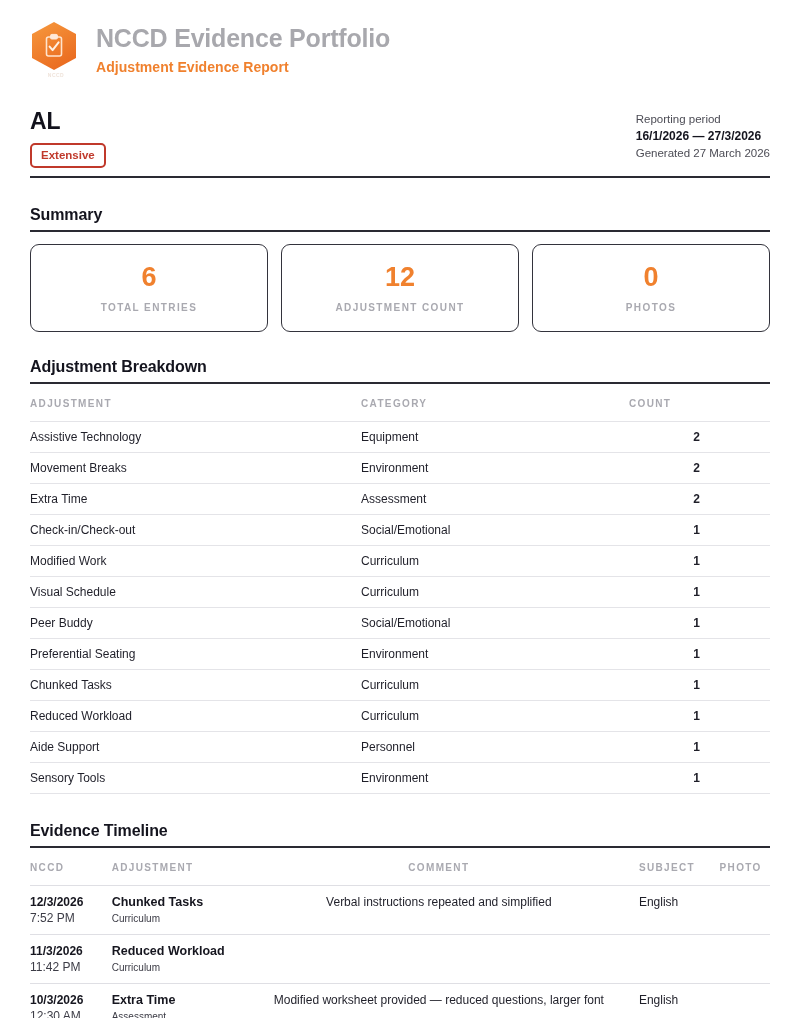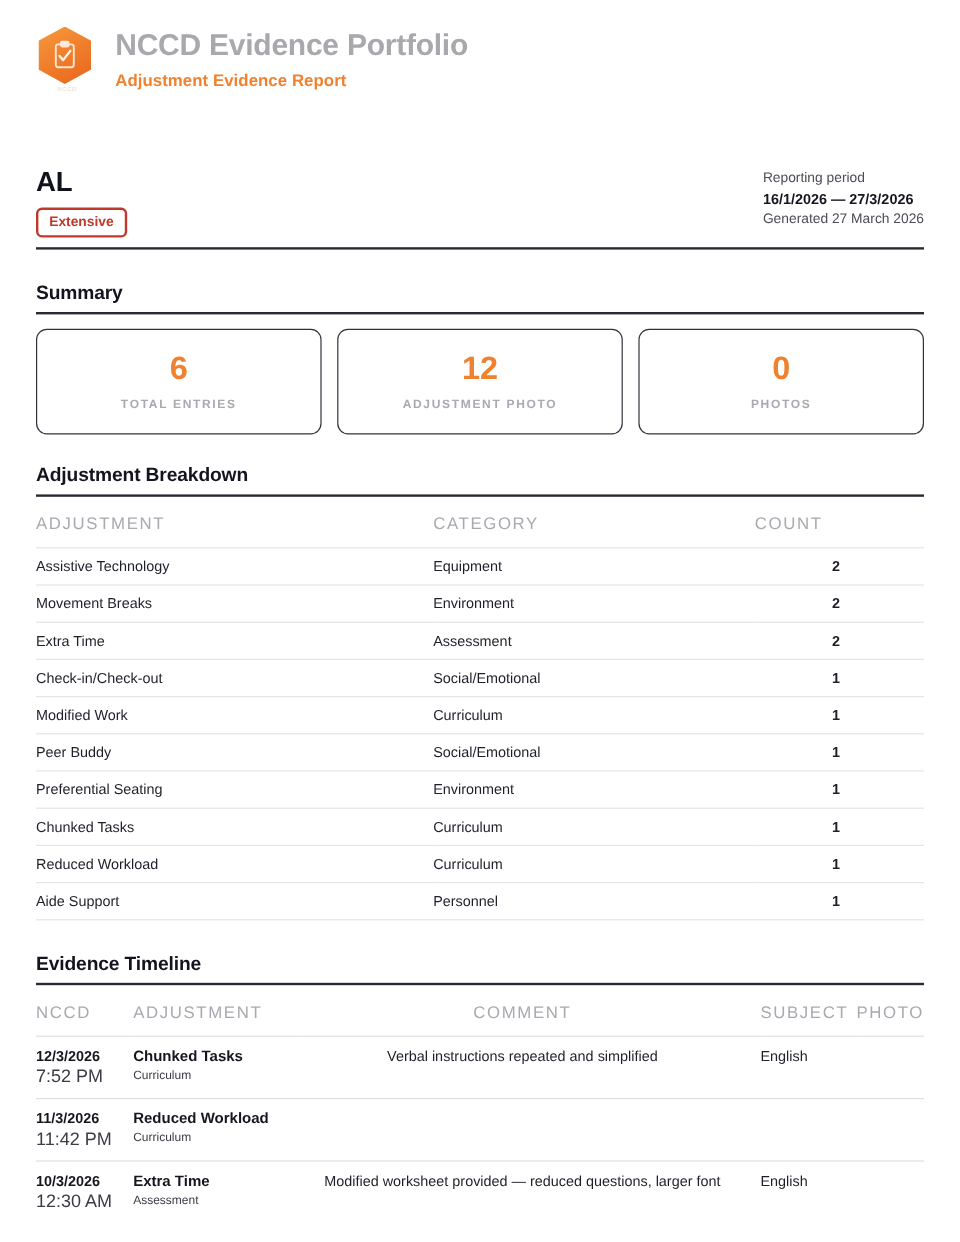--- a/index.html
+++ b/index.html
@@ -84,21 +84,21 @@
     color: #F0812E;
     margin-top: 6px;
     letter-spacing: 0.05px;
   }
 
   
   .meta-row {
     display: flex;
     justify-content: space-between;
     align-items: flex-start;
-    margin-top: 48px;
+    margin-top: 18px;
     height: 62px;
   }
 
   .student-name {
     font-size: 23px;
     font-weight: bold;
     color: #12121c;
     line-height: 1;
     letter-spacing: -0.2px;
   }
@@ -179,22 +179,22 @@
     font-size: 10px;
     font-weight: bold;
     letter-spacing: 1.4px;
     color: #a9a9b0;
   }
 
   
   table { width: 100%; border-collapse: collapse; }
 
   .th {
-    font-size: 14px;
-    font-weight: normal;
+    font-size: 10px;
+    font-weight: bold;
     letter-spacing: 1.35px;
     color: #a9a9b0;
     text-align: left;
     padding: 14px 0 12px 0;
     vertical-align: bottom;
   }
 
   
   .bd-row td {
     border-top: 1px solid #e4e4e8;
@@ -222,21 +222,21 @@
   }
   .tl-row:last-child td { border-bottom: 1px solid #dfdfe4; }
 
   .tl-date   { width: 81px; }
   .tl-adj    { width: 136px; }
   .tl-com    { width: 387px; padding-right: 10px !important; text-align: center; }
   .tl-subj   { width: 80px; }
   .tl-photo  { width: 50px; }
 
   .date-main { font-size: 12px; font-weight: bold; color: #16161f; line-height: 1.25; }
-  .date-time { font-size: 15px; color: #3c3c46; margin-top: 1px; }
+  .date-time { font-size: 12px; color: #3c3c46; margin-top: 1px; }
 
   .adj-main { font-size: 12.5px; font-weight: bold; color: #16161f; line-height: 1.25; }
   .adj-cat  { font-size: 10px; color: #3c3c46; margin-top: 2px; }
 
   .comment-txt { font-size: 12px; color: #1f1f29; line-height: 1.3; }
   .subject-txt { font-size: 12px; color: #1f1f29; }
   .photo-txt   { font-size: 12px; color: #1f1f29; }
 </style>
 </head>
 <body>
@@ -278,21 +278,21 @@
     <div class="section-head">Summary</div>
     <div class="section-rule"></div>
 
     <div class="cards">
       <div class="card">
         <div class="card-value">6</div>
         <div class="card-label">TOTAL ENTRIES</div>
       </div>
       <div class="card">
         <div class="card-value">12</div>
-        <div class="card-label">ADJUSTMENT PHOTO</div>
+        <div class="card-label">ADJUSTMENT COUNT</div>
       </div>
       <div class="card">
         <div class="card-value">0</div>
         <div class="card-label">PHOTOS</div>
       </div>
     </div>
   </div>
 
   <div class="sec-breakdown">
     <div class="section-head">Adjustment Breakdown</div>
@@ -326,20 +326,25 @@
           <td>Check-in/Check-out</td>
           <td>Social/Emotional</td>
           <td class="col-count">1</td>
         </tr>
         <tr class="bd-row">
           <td>Modified Work</td>
           <td>Curriculum</td>
           <td class="col-count">1</td>
         </tr>
         <tr class="bd-row">
+          <td>Visual Schedule</td>
+          <td>Curriculum</td>
+          <td class="col-count">1</td>
+        </tr>
+        <tr class="bd-row">
           <td>Peer Buddy</td>
           <td>Social/Emotional</td>
           <td class="col-count">1</td>
         </tr>
         <tr class="bd-row">
           <td>Preferential Seating</td>
           <td>Environment</td>
           <td class="col-count">1</td>
         </tr>
         <tr class="bd-row">
@@ -348,20 +353,25 @@
           <td class="col-count">1</td>
         </tr>
         <tr class="bd-row">
           <td>Reduced Workload</td>
           <td>Curriculum</td>
           <td class="col-count">1</td>
         </tr>
         <tr class="bd-row">
           <td>Aide Support</td>
           <td>Personnel</td>
+          <td class="col-count">1</td>
+        </tr>
+        <tr class="bd-row">
+          <td>Sensory Tools</td>
+          <td>Environment</td>
           <td class="col-count">1</td>
         </tr>
       </tbody>
     </table>
   </div>
 
   <div class="sec-timeline">
     <div class="section-head">Evidence Timeline</div>
     <div class="section-rule"></div>
 

